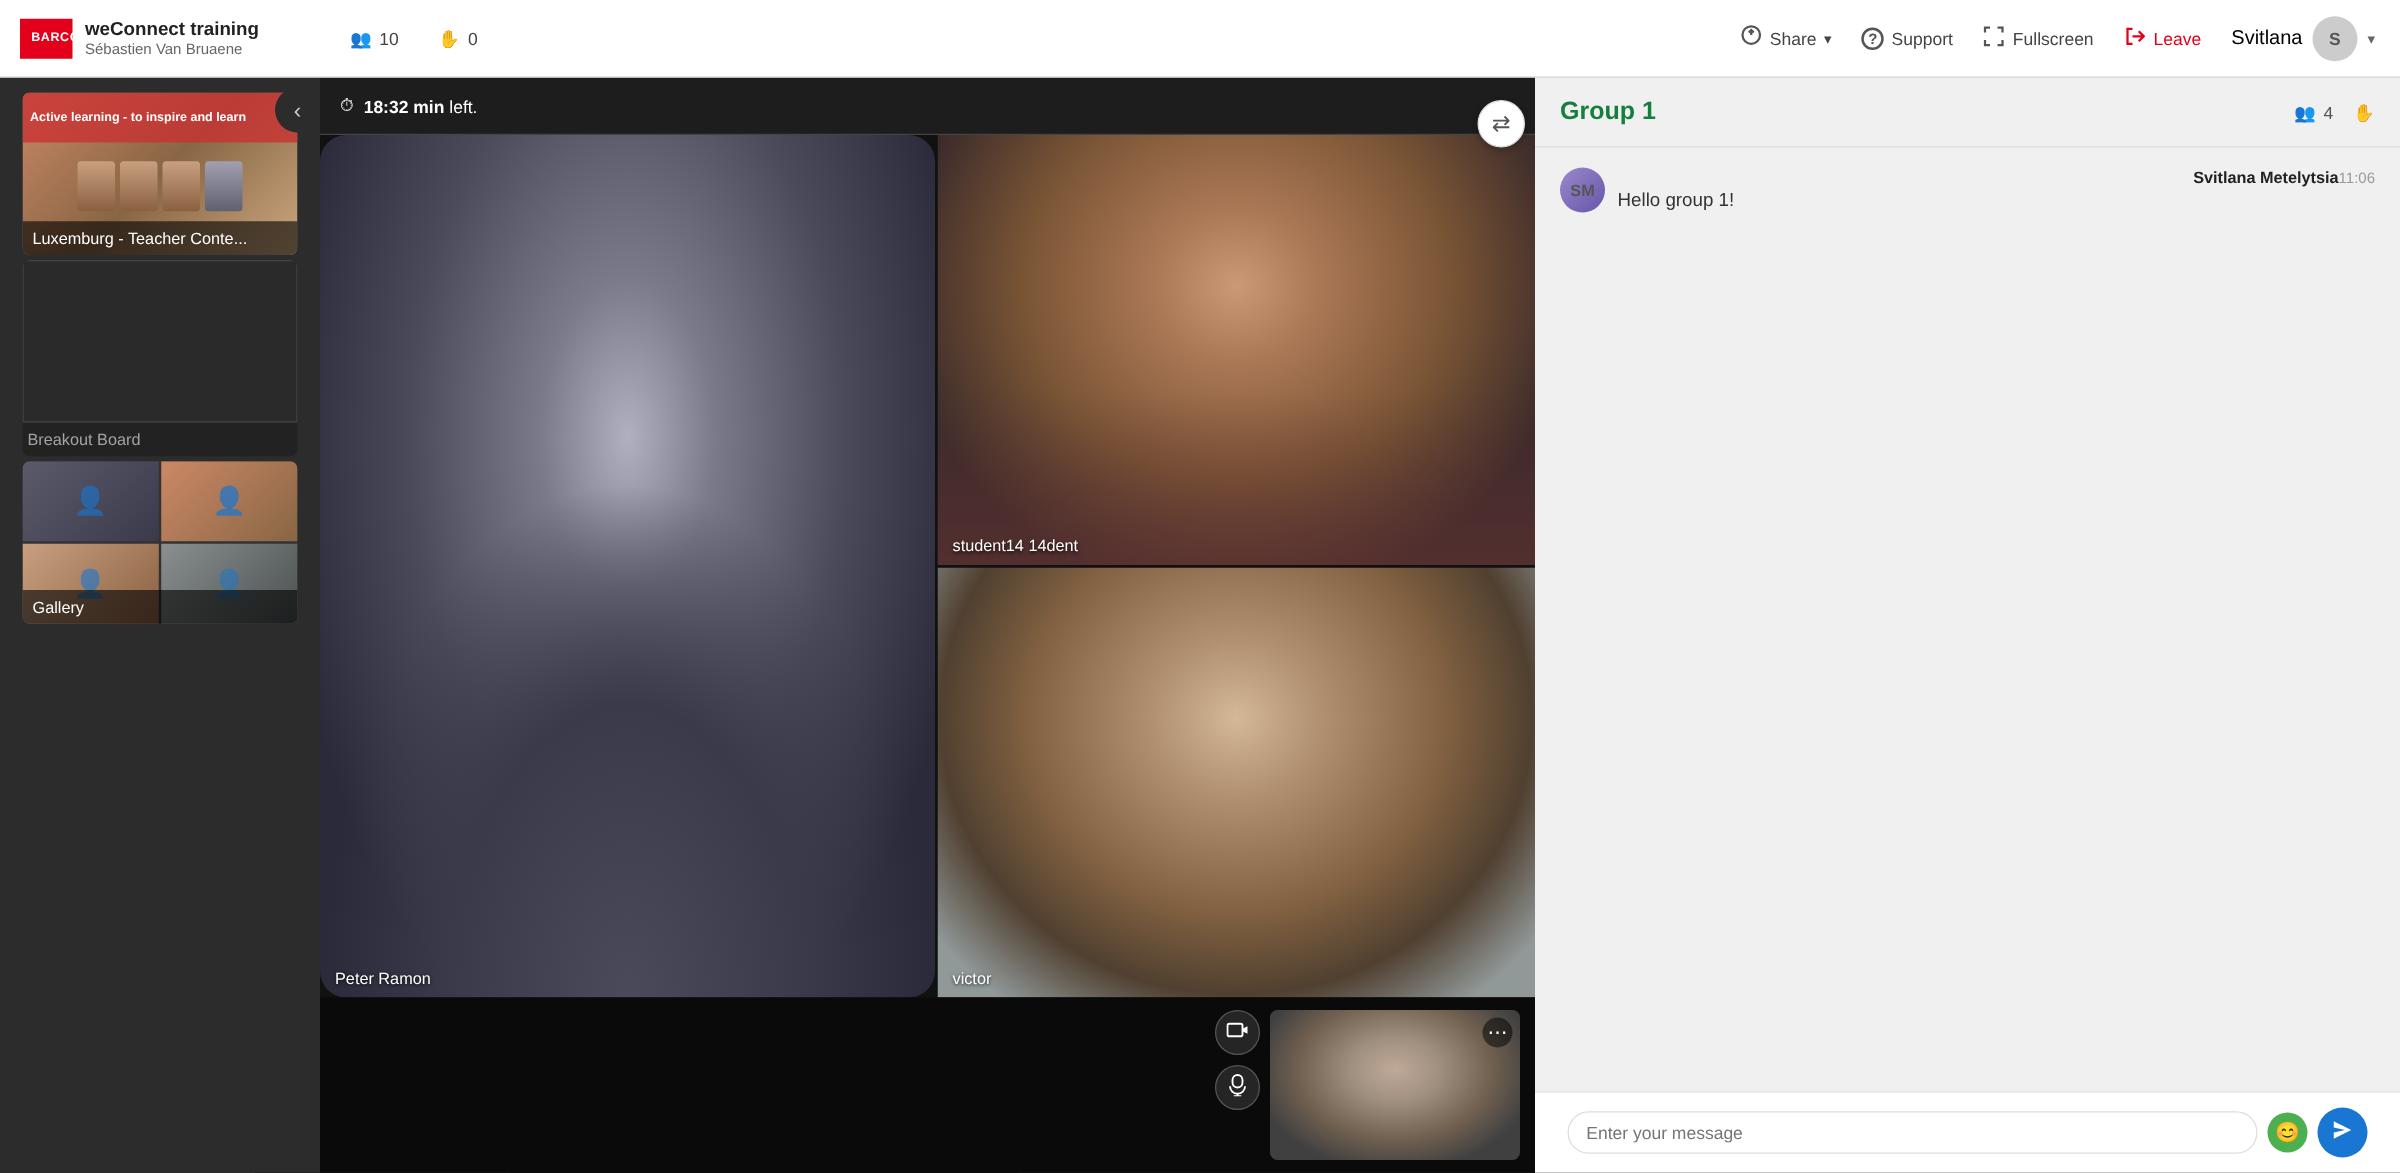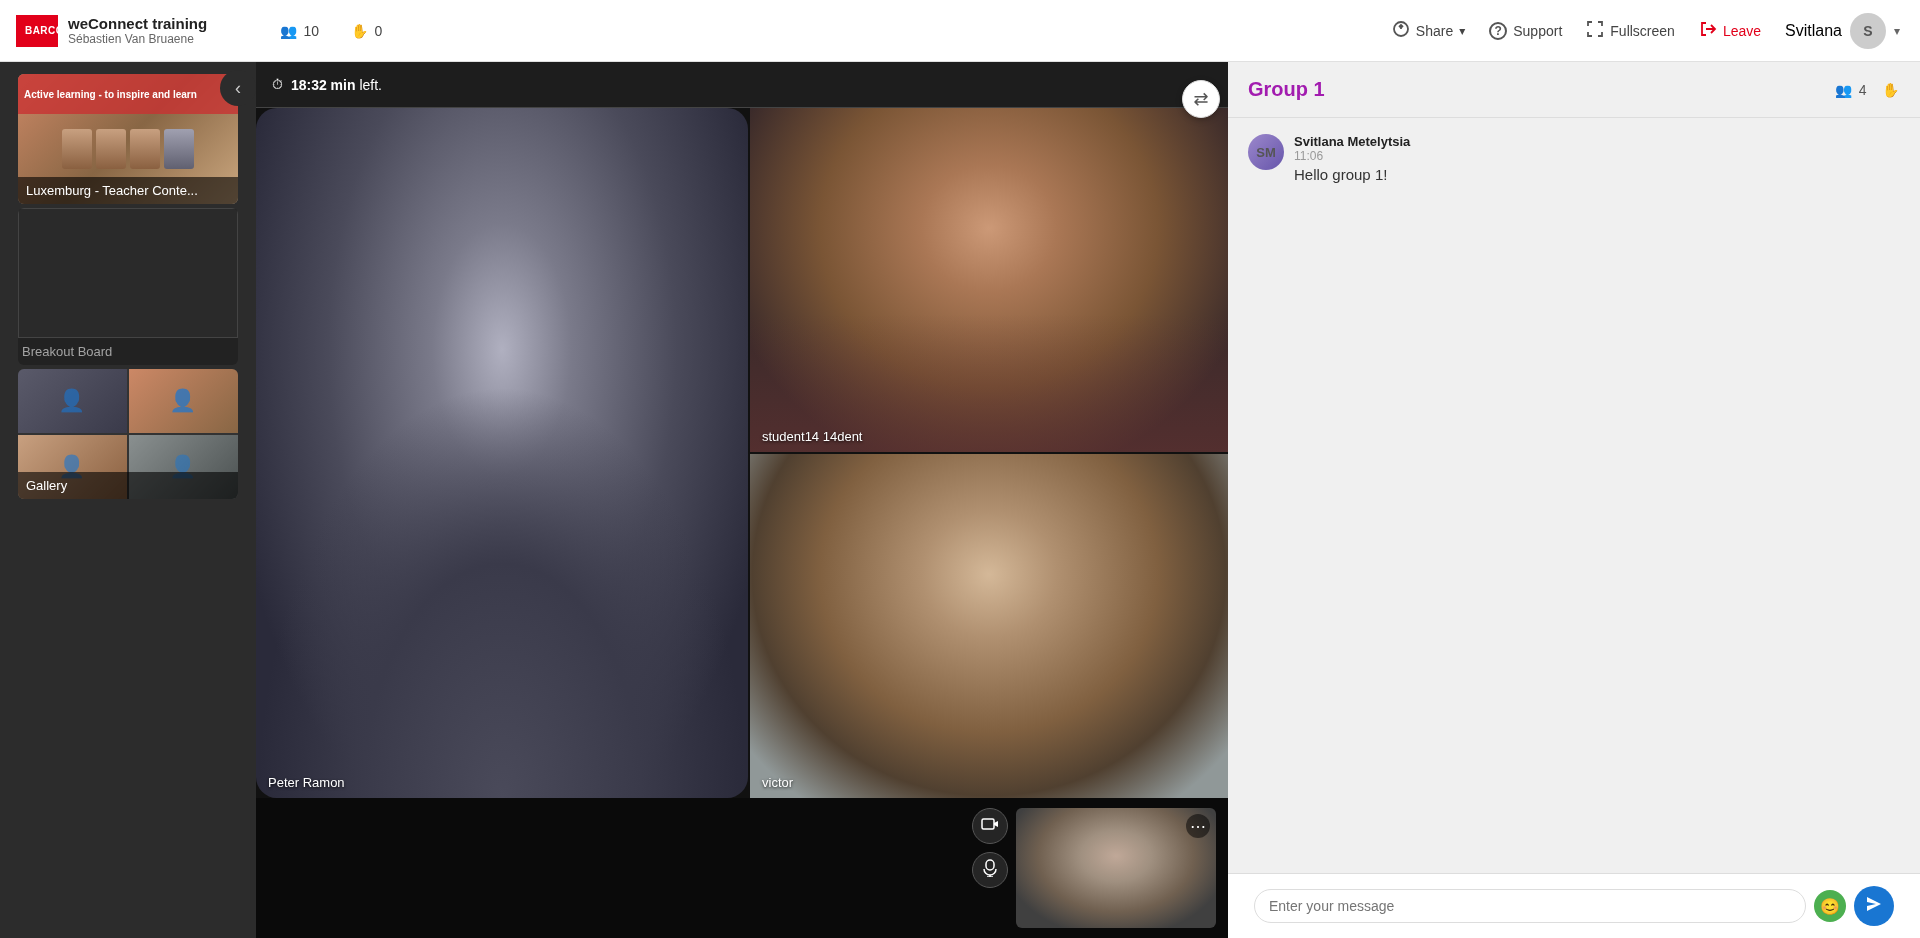--- a/index.html
+++ b/index.html
@@ -104,42 +104,42 @@
 
     
     #right-panel {
       position: absolute; top: 62px; right: 0; width: 692px; bottom: 0;
       background: #f0f0f0; display: flex; flex-direction: column;
     }
     #right-panel-header {
       display: flex; align-items: center; justify-content: space-between;
       padding: 16px 20px; border-bottom: 1px solid #ddd; background: #f0f0f0;
     }
-    #group-title { font-size: 20px; font-weight: 600; color: #a21caf; }
+    #group-title { font-size: 20px; font-weight: 600; color: #15803d; }
     #group-stats { display: flex; align-items: center; gap: 16px; }
     .group-stat { display: flex; align-items: center; gap: 6px; font-size: 14px; color: #555; }
 
     #swap-btn {
       position: absolute; top: 70px; right: 700px; width: 36px; height: 36px;
       background: #fff; border-radius: 50%; display: flex; align-items: center; justify-content: center;
       cursor: pointer; box-shadow: 0 2px 6px rgba(0,0,0,0.2); color: #555; font-size: 18px;
       border: 1px solid #ddd;
     }
 
     #chat-area {
       flex: 1; overflow-y: auto; padding: 16px 20px; display: flex; flex-direction: column; gap: 12px;
     }
     .chat-msg { display: flex; gap: 10px; }
     .chat-avatar {
       width: 36px; height: 36px; border-radius: 50%; background: #ccc;
       flex-shrink: 0; display: flex; align-items: center; justify-content: center;
       font-size: 13px; font-weight: 600; color: #555;
     }
     .chat-content { flex: 1; }
-    .chat-header { display: flex; justify-content: flex-start; align-items: baseline; margin-bottom: 3px; flex-direction: column; }
+    .chat-header { display: flex; justify-content: flex-end; align-items: baseline; margin-bottom: 3px; }
     .chat-sender { font-size: 13px; font-weight: 600; color: #222; }
     .chat-time { font-size: 12px; color: #999; }
     .chat-text { font-size: 15px; color: #333; }
 
     #chat-input-area {
       display: flex; align-items: center; gap: 8px;
       padding: 12px 26px; border-top: 1px solid #ddd; background: #fff;
     }
     #chat-input {
       flex: 1; border: 1px solid #ddd; border-radius: 20px; padding: 8px 14px;

